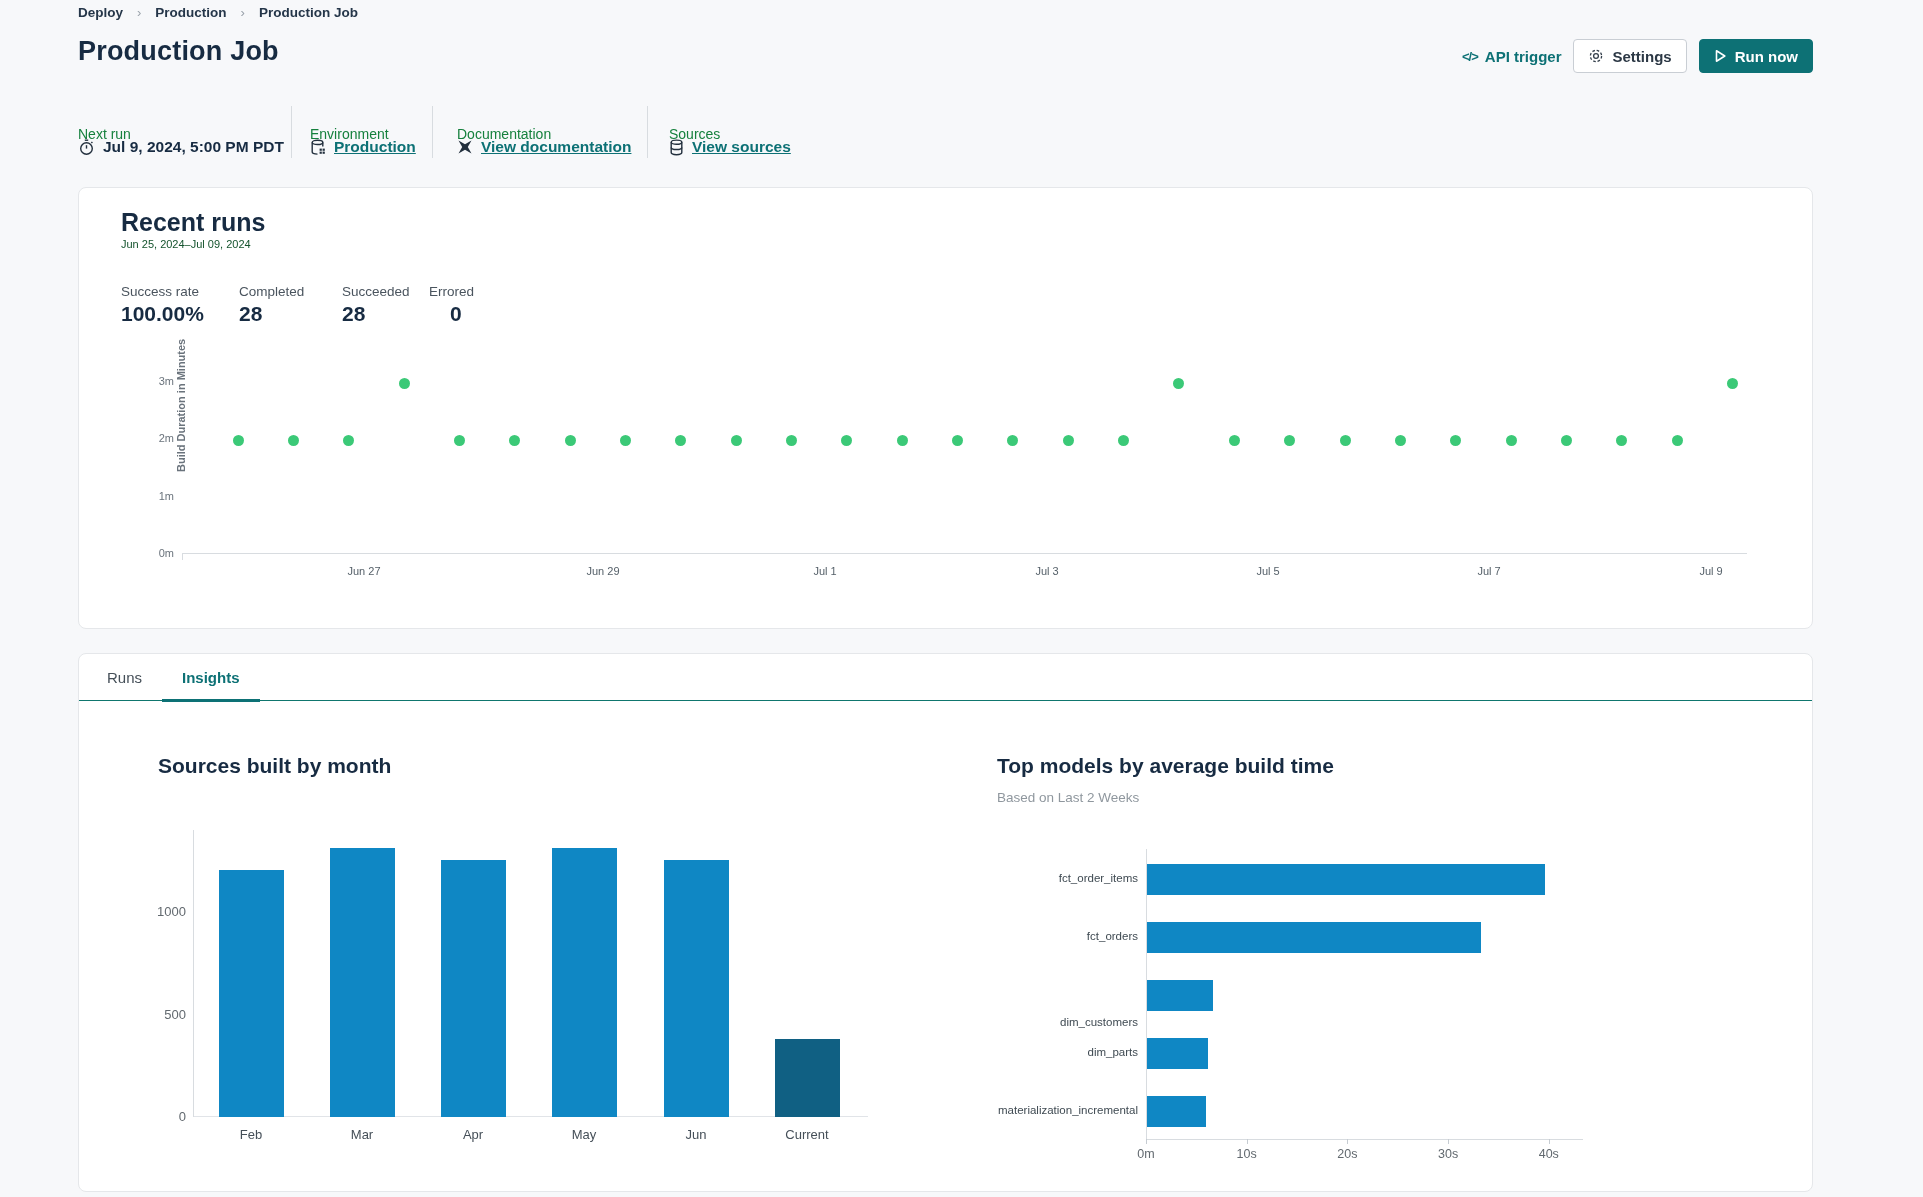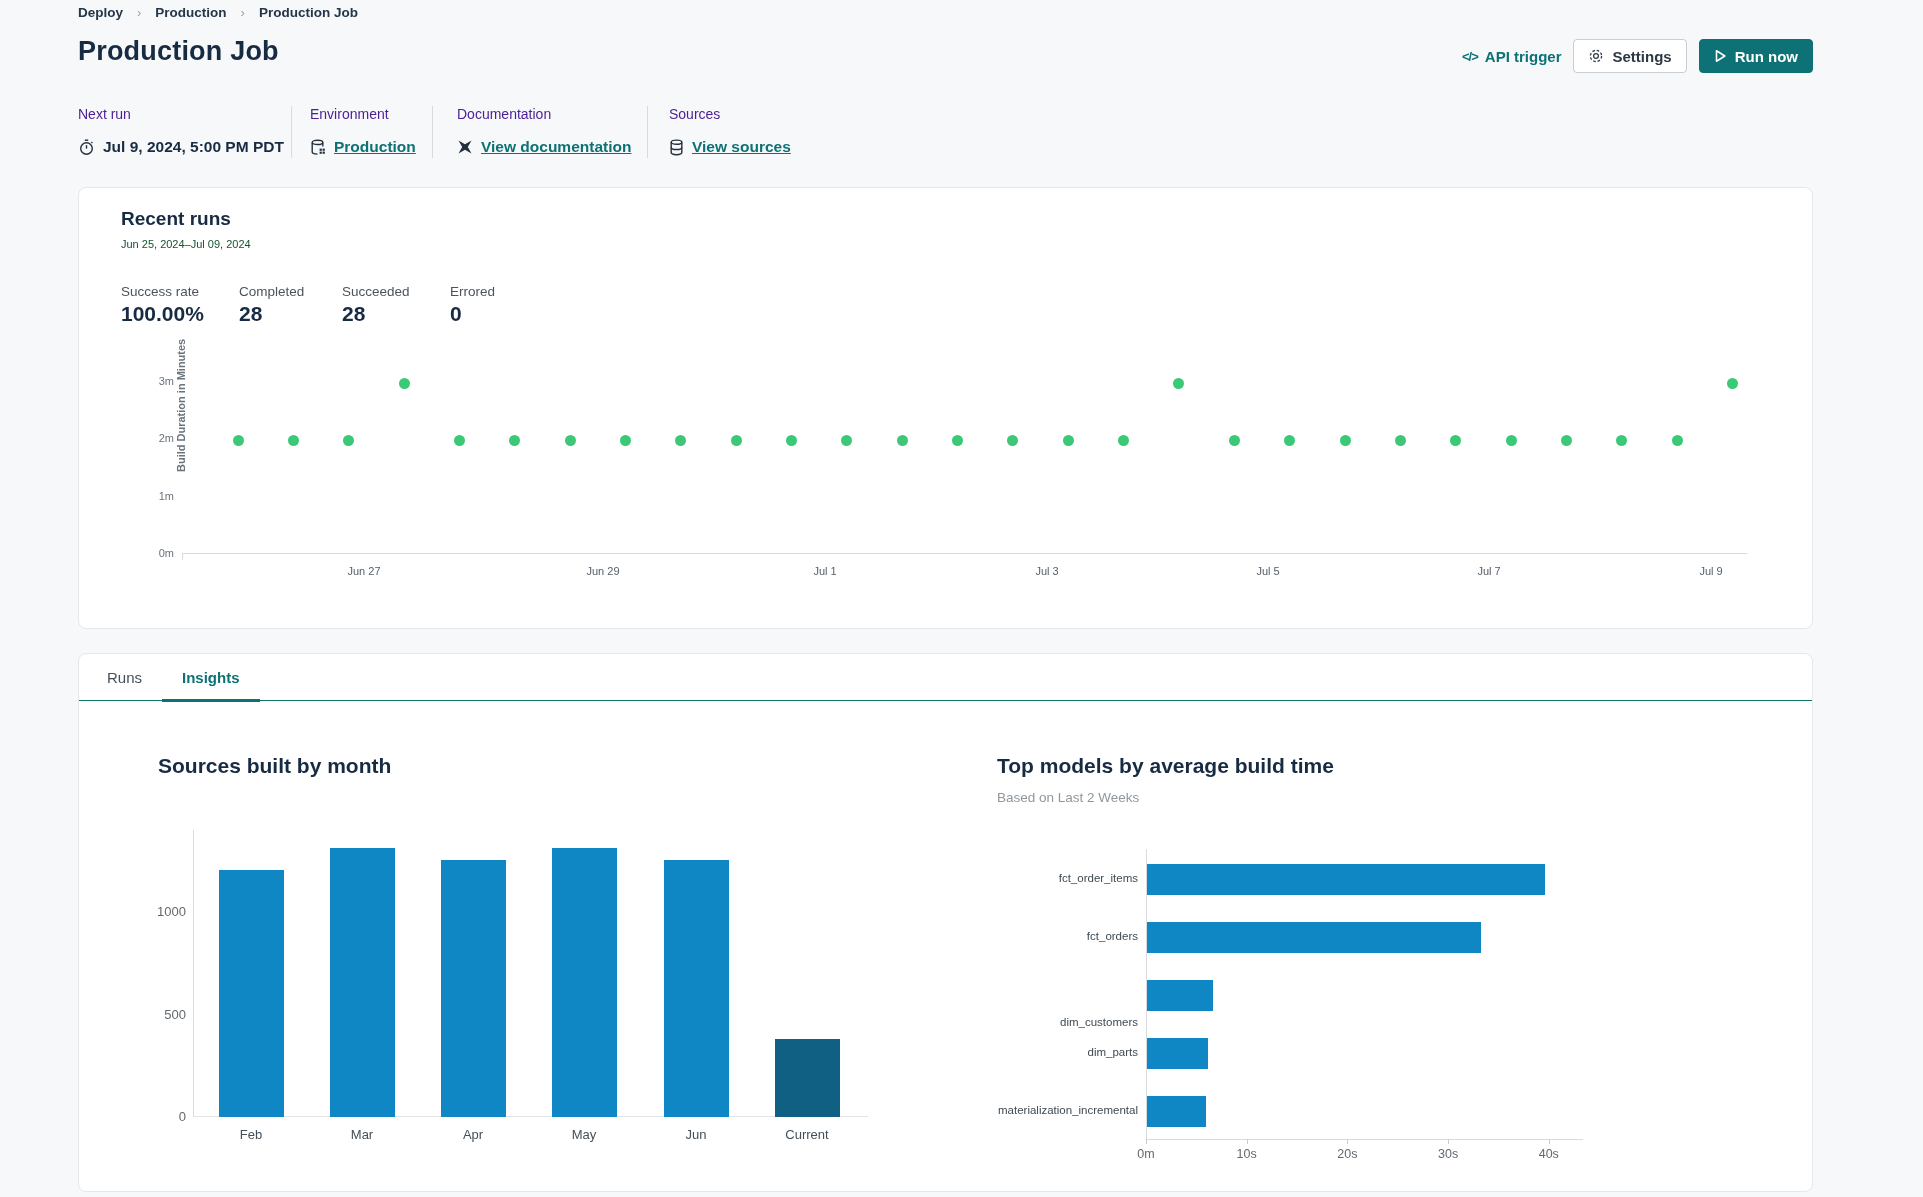--- a/index.html
+++ b/index.html
@@ -15,31 +15,31 @@
   .page-title { position:absolute; left:0; top:36px; font-size:27px; font-weight:700; color:#172b42; letter-spacing:.2px; }
   .hdr-actions { position:absolute; right:0; top:39px; height:34px; display:flex; align-items:center; gap:12px; }
   .api-link { display:flex; align-items:center; gap:7px; color:#0d7175; font-size:15px; font-weight:600; cursor:pointer; }
   .code-glyph { font-weight:700; font-size:13px; letter-spacing:-1px; }
   .btn { height:34px; border-radius:4px; display:flex; align-items:center; gap:8px; padding:0 14px; font-size:15px; font-weight:600; cursor:pointer; }
   .btn-settings { background:#fff; border:1px solid #c9ced4; color:#2c3845; }
   .btn-run { background:#0d7175; border:1px solid #0d7175; color:#fff; }
 
   
   .meta-row { position:absolute; left:0; top:106px; height:56px; width:100%; }
-  .meta-label { position:absolute; top:0; font-size:14px; color:#4c1d95;text-align:center; }
+  .meta-label { position:absolute; top:20px; font-size:14px; color:#15803d;text-align:center; }
   .meta-value { position:absolute; top:32px; display:flex; align-items:center; gap:8px; font-size:15.5px; font-weight:600; color:#172b42; }
   .meta-link { color:#0d7175; text-decoration:underline; cursor:pointer; }
   .meta-div { position:absolute; top:0; width:1px; height:52px; background:#d8dce0; }
 
   
   .card { position:absolute; left:0; width:1735px; background:#fff; border:1px solid #e5e7ea; border-radius:8px; }
   .card-recent { top:187px; height:442px; }
   .card-tabs { top:653px; height:539px; }
 
-  .rr-title { position:absolute; left:42px; top:20px; font-size:19px; font-weight:700; color:#172b42; }
+  .rr-title { position:absolute; left:42px; top:20px; font-size:25px; font-weight:700; color:#172b42; }
   .rr-range { position:absolute; left:42px; top:50px; font-size:11px; color:#14532d; }
   .stat-label { position:absolute; font-size:13.5px; color:#4a545e; }
   .stat-value { position:absolute; font-size:21px; font-weight:700; color:#172b42; }
 
   
   .scatter-plot { position:absolute; left:103px; top:190px; width:1565px; height:175px; }
   .scatter-base { position:absolute; left:0; bottom:-1px; width:100%; height:1px; background:#d8dce0; }
   .scatter-stub { position:absolute; left:0; bottom:-7px; width:1px; height:7px; background:#d8dce0; }
   .dot { position:absolute; width:11px; height:11px; border-radius:50%; }
   .ytick { position:absolute; width:38px; text-align:right; font-size:11px; color:#6a737c; left:-46px; }
@@ -165,21 +165,21 @@
   <div class="card card-recent">
     <div class="rr-title">Recent runs</div>
     <div class="rr-range">Jun 25, 2024–Jul 09, 2024</div>
 
     <span class="stat-label" style="left:42px;top:96px">Success rate</span>
     <span class="stat-value" style="left:42px;top:114px">100.00%</span>
     <span class="stat-label" style="left:160px;top:96px">Completed</span>
     <span class="stat-value" style="left:160px;top:114px">28</span>
     <span class="stat-label" style="left:263px;top:96px">Succeeded</span>
     <span class="stat-value" style="left:263px;top:114px">28</span>
-    <span class="stat-label" style="left:371px;top:96px">Errored</span>
+    <span class="stat-label" style="left:350px;top:96px">Errored</span>
     <span class="stat-value" style="left:371px;top:114px">0</span>
 
     <div class="scatter-plot" id="scatter-plot">
       <div class="scatter-base"></div>
       <div class="scatter-stub"></div>
       <div class="ylab">Build Duration in Minutes</div>
     <div class="dot" style="left: 50.5px; top: 57.375px; background: rgb(59, 201, 119);"></div>
         <div class="dot" style="left: 105.85px; top: 57.375px; background: rgb(59, 201, 119);"></div>
         <div class="dot" style="left: 161.2px; top: 57.375px; background: rgb(59, 201, 119);"></div>
         <div class="dot" style="left: 216.55px; top: -0.125px; background: rgb(59, 201, 119);"></div>

